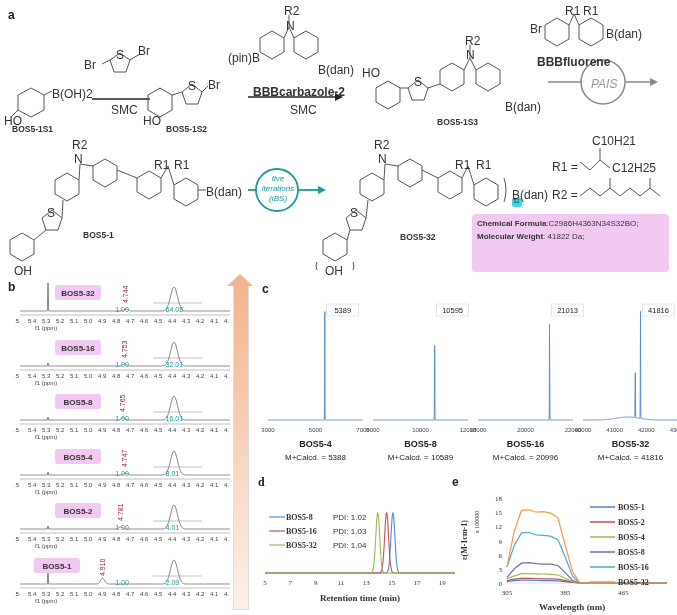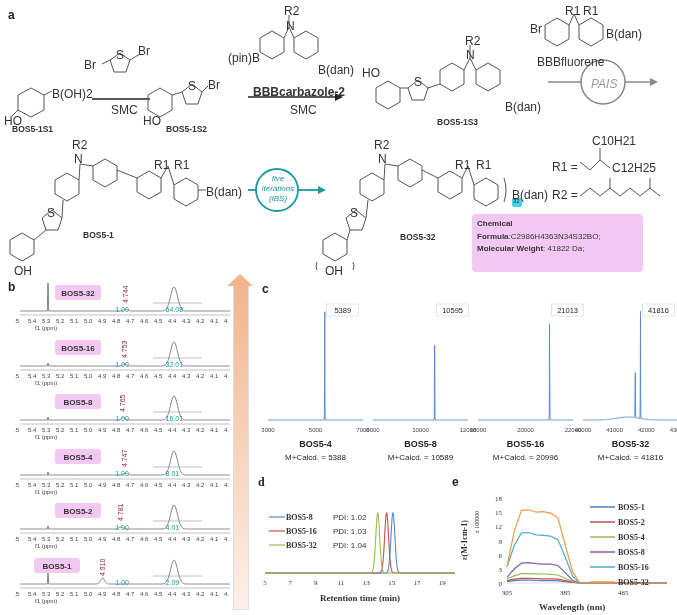--- a/index.html
+++ b/index.html
@@ -130,21 +130,21 @@
 <div class="abs chem" style="left:414px;top:75px;">S</div>
 <div class="abs chem" style="left:466px;top:48px;">N</div>
 <div class="abs chem" style="left:465px;top:34px;">R2</div>
 <div class="abs chem" style="left:505px;top:100px;">B(dan)</div>
 <div class="abs cmpd" style="left:437px;top:117px;text-align:center;">BOS5-1S3</div>
 
 <div class="abs chem" style="left:530px;top:22px;">Br</div>
 <div class="abs chem" style="left:565px;top:4px;">R1</div>
 <div class="abs chem" style="left:583px;top:4px;">R1</div>
 <div class="abs chem" style="left:606px;top:27px;">B(dan)</div>
-<div class="abs chem" style="left:537px;top:55px;font-weight:normal;">BBBfluorene</div>
+<div class="abs chem" style="left:537px;top:55px;font-weight:bold;">BBBfluorene</div>
 <div class="abs chem" style="left:591px;top:77px;font-style:italic;color:#999;text-align:center;">PAIS</div>
 
 <div class="abs chem" style="left:72px;top:138px;">R2</div>
 <div class="abs chem" style="left:74px;top:152px;">N</div>
 <div class="abs chem" style="left:47px;top:206px;">S</div>
 <div class="abs chem" style="left:154px;top:158px;">R1</div>
 <div class="abs chem" style="left:174px;top:158px;">R1</div>
 <div class="abs chem" style="left:206px;top:185px;">B(dan)</div>
 <div class="abs cmpd" style="left:83px;top:230px;">BOS5-1</div>
 <div class="abs chem" style="left:14px;top:264px;">OH</div>
@@ -163,21 +163,21 @@
 <div class="abs chem" style="left:512px;top:188px;">B(dan)</div>
 <div class="abs" style="left:513px;top:198px;font-size:6px;color:#333;">32</div>
 <div class="abs cmpd" style="left:400px;top:232px;">BOS5-32</div>
 <div class="abs chem" style="left:325px;top:264px;">OH</div>
 
 <div class="abs chem" style="left:552px;top:160px;">R1 =</div>
 <div class="abs chem" style="left:592px;top:134px;">C10H21</div>
 <div class="abs chem" style="left:612px;top:161px;">C12H25</div>
 <div class="abs chem" style="left:552px;top:188px;">R2 =</div>
 
-<div class="abs pinkbox" style="left:472px;top:214px;width:171px;height:58px;padding:4px 5px;box-sizing:border-box;font-size:8px;line-height:12.5px;color:#333;">
+<div class="abs pinkbox" style="left:472px;top:214px;width:197px;height:58px;padding:4px 5px;box-sizing:border-box;font-size:8px;line-height:12.5px;color:#333;">
   <div><b>Chemical Formula</b><span>:C2986H4363N34S32BO;</span></div>
   <div><b>Molecular Weight</b><span>: 41822 Da;</span></div>
 </div>
 
 <div class="abs panel-label" style="left:8px;top:280px;">b</div>
 <div class="abs" style="left:233px;top:282px;width:14px;height:326px;background:linear-gradient(to top,#fdf0e8,#f2b58d);border:1px solid #ddd;"></div>
 <svg class="abs" style="left:227px;top:274px;" width="26" height="12">
     <polygon points="0,12 13,0 26,12" fill="#f2b58d"></polygon>
   </svg>
 <div id="nmr-container">

